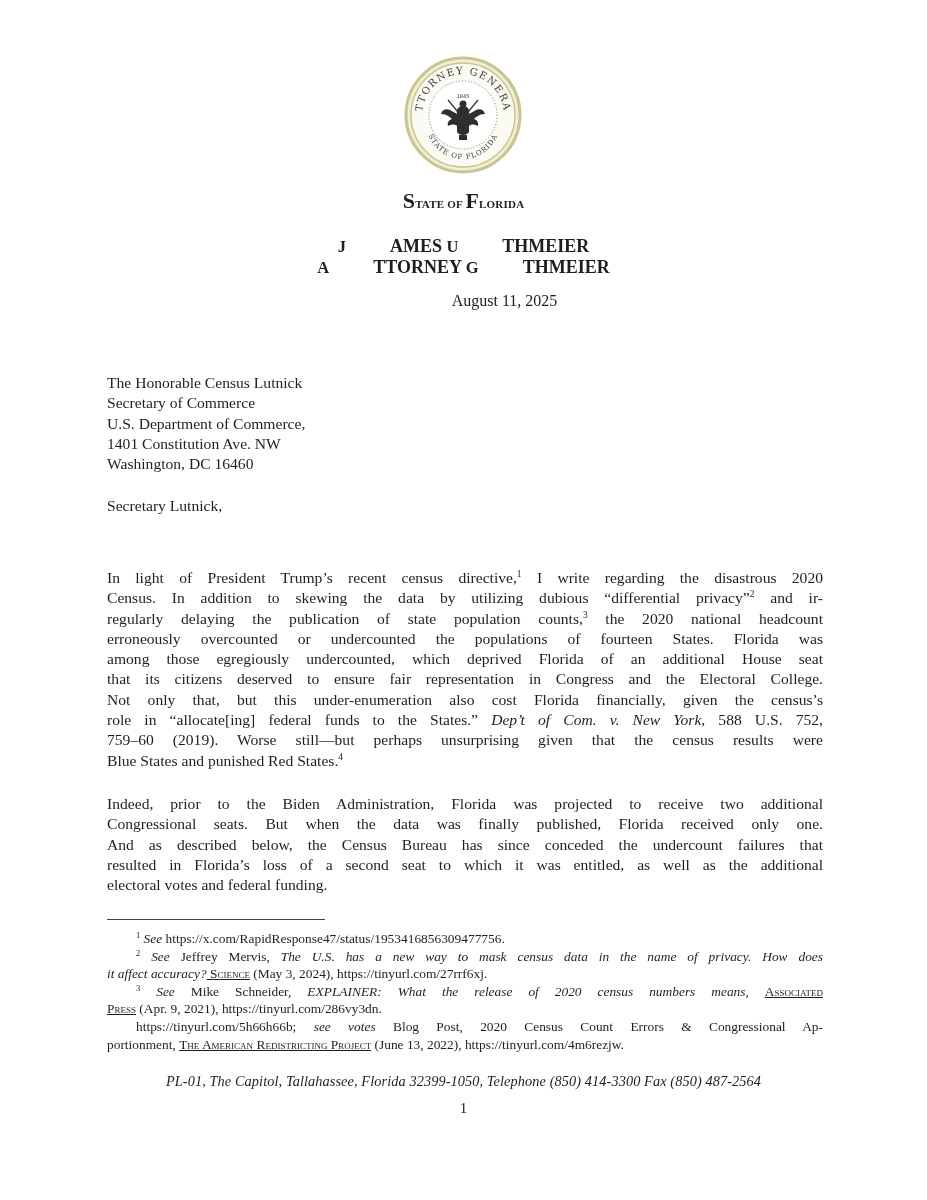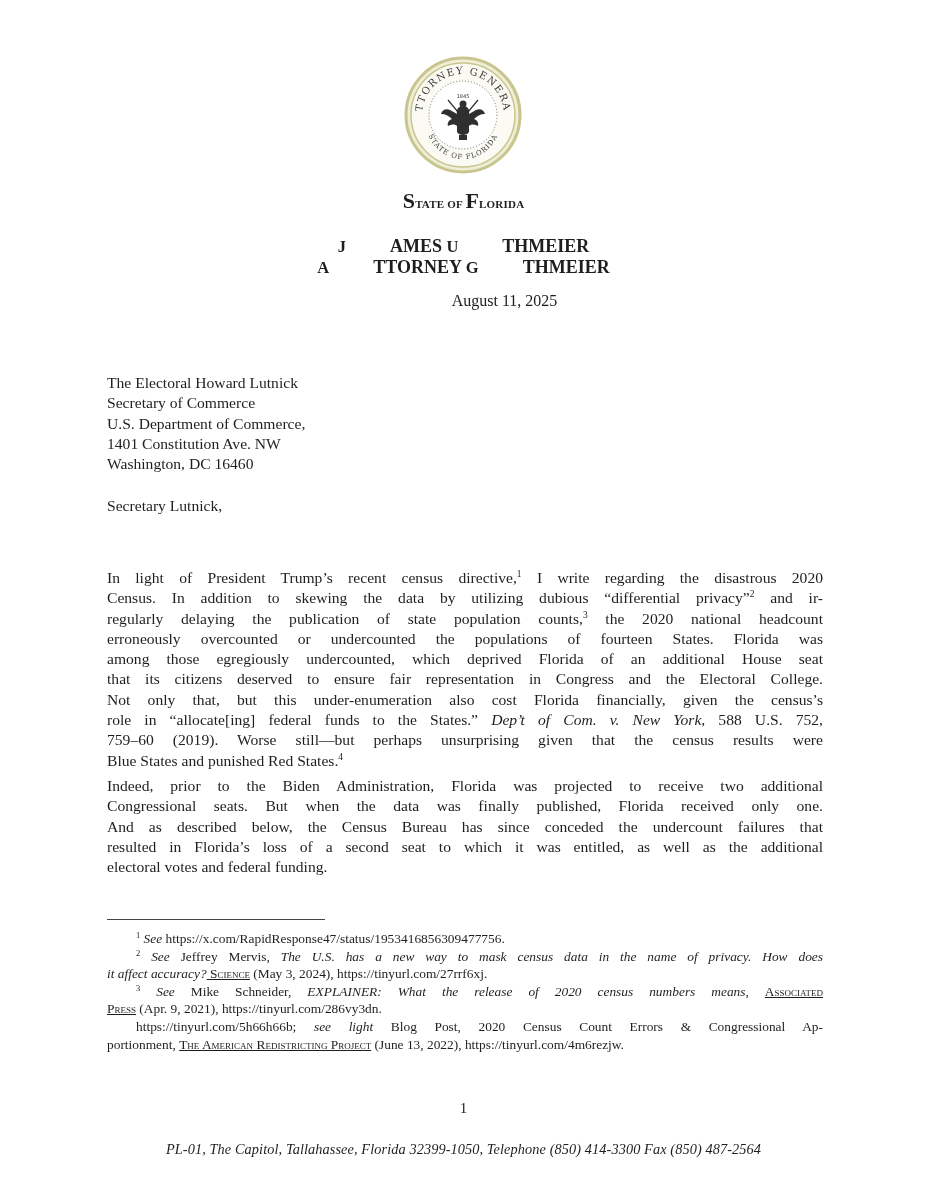--- a/index.html
+++ b/index.html
@@ -19,38 +19,38 @@
   .date { top: 292px; font-size: 16px; font-family: "Liberation Serif", serif; padding-left: 41px; }
 
   .block { position: absolute; left: 107px; width: 716px; font-size: 15.6px; line-height: 20.3px;
            font-family: "Liberation Serif", serif; }
   .address { top: 373px; }
   .address div { white-space: nowrap; }
   .salutation { top: 496px; }
 
   .para { text-align: justify; }
   .para1 { top: 532px; margin-top: 36px; }
-  .para2 { top: 776px; }
+  .para2 { top: 794px; }
   .para .ln { display: block; text-align: justify; text-align-last: justify; white-space: nowrap; }
   .para .ln.last { text-align-last: left; }
   sup { font-size: 9.5px; vertical-align: 6px; line-height: 0; }
   .it { font-style: italic; }
   .smallcaps { font-variant: small-caps; text-decoration: underline; }
 
   .fn-rule { position: absolute; left: 107px; top: 919px; width: 218px; height: 1px; background: #444; }
   .footnotes { position: absolute; left: 107px; width: 716px; top: 930px; font-size: 13.4px; line-height: 17.6px;
                font-family: "Liberation Serif", serif; }
   .fn { display: block; }
   .fn .ln { display: block; white-space: nowrap; }
   .fn .indent { padding-left: 29px; }
   .fn .just { text-align: justify; text-align-last: justify; }
   .fn sup { font-size: 8.5px; vertical-align: 5px; }
 
   .page-num { top: 1100px; font-size: 15px; font-family: "Liberation Serif", serif; }
-  .footer { top: 1141px; font-size: 14.3px; font-style: italic; font-family: "Liberation Serif", serif; letter-spacing: 0.1px; }
+  .footer { top: 1073px; font-size: 14.3px; font-style: italic; font-family: "Liberation Serif", serif; letter-spacing: 0.1px; }
 </style>
 </head>
 <body>
 
 <div class="page">
 
   <div class="seal">
     <svg width="118" height="118" viewBox="0 0 118 118">
       <defs>
         <path id="topArc" d="M 18 59 A 41 41 0 0 1 100 59"></path>
@@ -82,21 +82,21 @@
   </div>
 
   <div class="center ag-name">
     <div><span class="sc-big">J</span><span class="sc-small">AMES </span><span class="sc-big">U</span><span class="sc-small">THMEIER</span></div>
     <div><span class="sc-big">A</span><span class="sc-small">TTORNEY </span><span class="sc-big">G</span><span class="sc-small">THMEIER</span></div>
   </div>
 
   <div class="center date">August 11, 2025</div>
 
   <div class="block address">
-    <div>The Electoral Howard Lutnick</div>
+    <div>The Honorable Census Lutnick</div>
     <div>Secretary of Commerce</div>
     <div>U.S. Department of Commerce,</div>
     <div>1401 Constitution Ave. NW</div>
     <div>Washington, DC 16460</div>
   </div>
 
   <div class="block salutation">Secretary Lutnick,</div>
 
   <div class="block para para1">
     <span class="ln"><span>In light of President Trump’s recent census directive,</span><sup>1</sup><span> I write regarding the disastrous 2020</span></span>
@@ -126,20 +126,20 @@
     </div>
     <div class="fn">
       <span class="ln indent just"><sup>2</sup> <span class="it">See</span><span> Jeffrey Mervis, </span><span class="it">The U.S. has a new way to mask census data in the name of privacy. How does</span></span>
       <span class="ln"><span class="it">it affect accuracy?</span><span class="smallcaps"> Science</span><span> (May 3, 2024), https://tinyurl.com/27rrf6xj.</span></span>
     </div>
     <div class="fn">
       <span class="ln indent just"><sup>3</sup> <span class="it">See</span><span> Mike Schneider, </span><span class="it">EXPLAINER: What the release of 2020 census numbers means</span><span>, </span><span class="smallcaps">Associated</span></span>
       <span class="ln"><span class="smallcaps">Press</span><span> (Apr. 9, 2021), https://tinyurl.com/286vy3dn.</span></span>
     </div>
     <div class="fn">
-      <span class="ln indent just"><span>https://tinyurl.com/5h66h66b; </span><span class="it">see light</span><span> Blog Post, 2020 Census Count Errors &amp; Congressional Ap-</span></span>
+      <span class="ln indent just"><span>https://tinyurl.com/5h66h66b; </span><span class="it">see votes</span><span> Blog Post, 2020 Census Count Errors &amp; Congressional Ap-</span></span>
       <span class="ln"><span>portionment, </span><span class="smallcaps">The American Redistricting Project</span><span> (June 13, 2022), https://tinyurl.com/4m6rezjw.</span></span>
     </div>
   </div>
 
   <div class="center page-num">1</div>
   <div class="center footer">PL-01, The Capitol, Tallahassee, Florida 32399-1050, Telephone (850) 414-3300  Fax (850) 487-2564</div>
 </div>
 
 </body></html>

